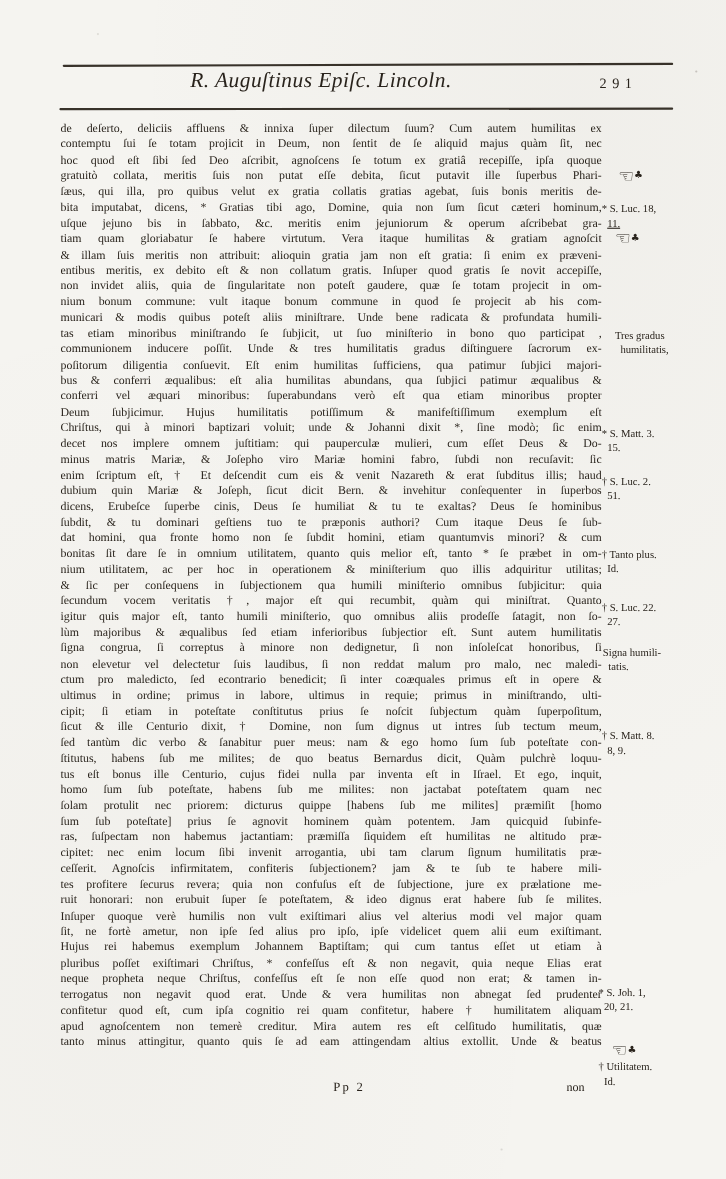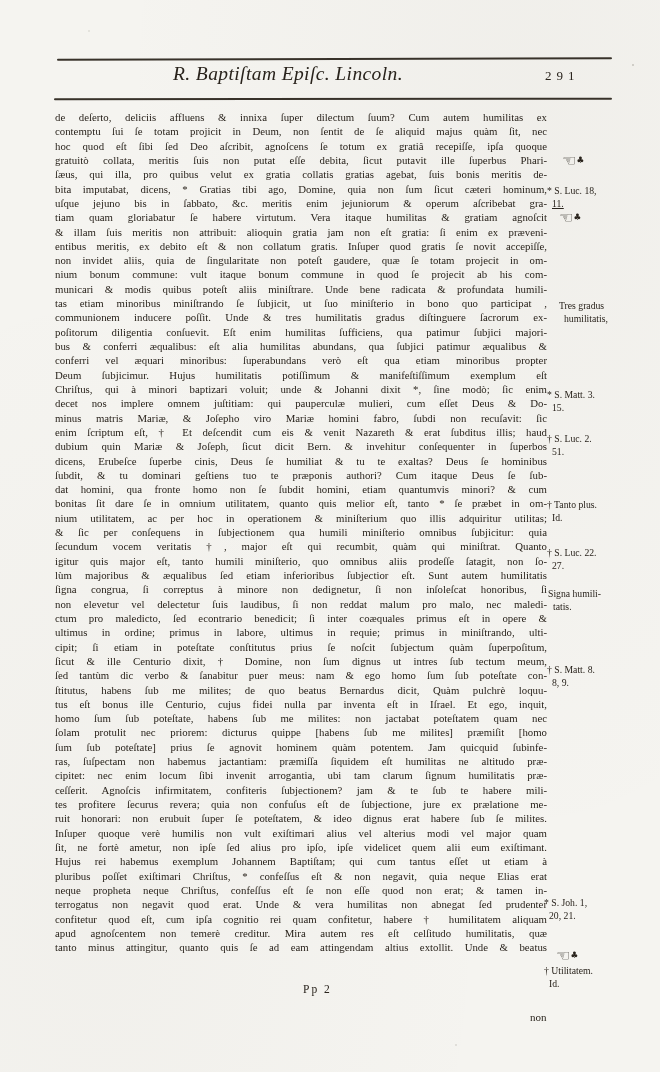--- a/index.html
+++ b/index.html
@@ -40,29 +40,29 @@
     white-space:nowrap;
   }
   .manicule{
     position:absolute;
     font-family:"DejaVu Sans",sans-serif;
     font-size:16px;line-height:16px;color:#29231c;
     white-space:nowrap;
   }
   .manicule .tail{font-size:9px;vertical-align:3px;letter-spacing:0;}
   .sig{position:absolute;left:303px;top:983px;font-size:11.5px;letter-spacing:2px;}
-  .catch{position:absolute;left:530px;top:983px;font-size:11px;margin-top:28px;}
+  .catch{position:absolute;left:515px;top:983px;font-size:11px;}
   .speck{position:absolute;width:2px;height:2px;border-radius:50%;background:rgba(70,60,50,0.25);}
 </style>
 </head>
 <body>
 
 <div class="page">
   <div class="rule rule-top"></div>
-  <div class="running-head">R. Baptiſtam Epiſc. Lincoln.</div>
+  <div class="running-head">R. Auguſtinus Epiſc. Lincoln.</div>
   <div class="pagenum">291</div>
   <div class="rule rule-mid"></div>
 
   <div id="body-lines">
       <div class="line">de deſerto, deliciis affluens &amp; innixa ſuper dilectum ſuum? Cum autem humilitas ex</div>
       <div class="line">contemptu ſui ſe totam projicit in Deum, non ſentit de ſe aliquid majus quàm ſit, nec</div>
       <div class="line">hoc quod eſt ſibi ſed Deo aſcribit, agnoſcens ſe totum ex gratiâ recepiſſe, ipſa quoque</div>
       <div class="line">gratuitò collata, meritis ſuis non putat eſſe debita, ſicut putavit ille ſuperbus Phari-</div>
       <div class="line">ſæus, qui illa, pro quibus velut ex gratia collatis gratias agebat, ſuis bonis meritis de-</div>
       <div class="line">bita imputabat, dicens, * Gratias tibi ago, Domine, quia non ſum ſicut cæteri hominum,</div>

